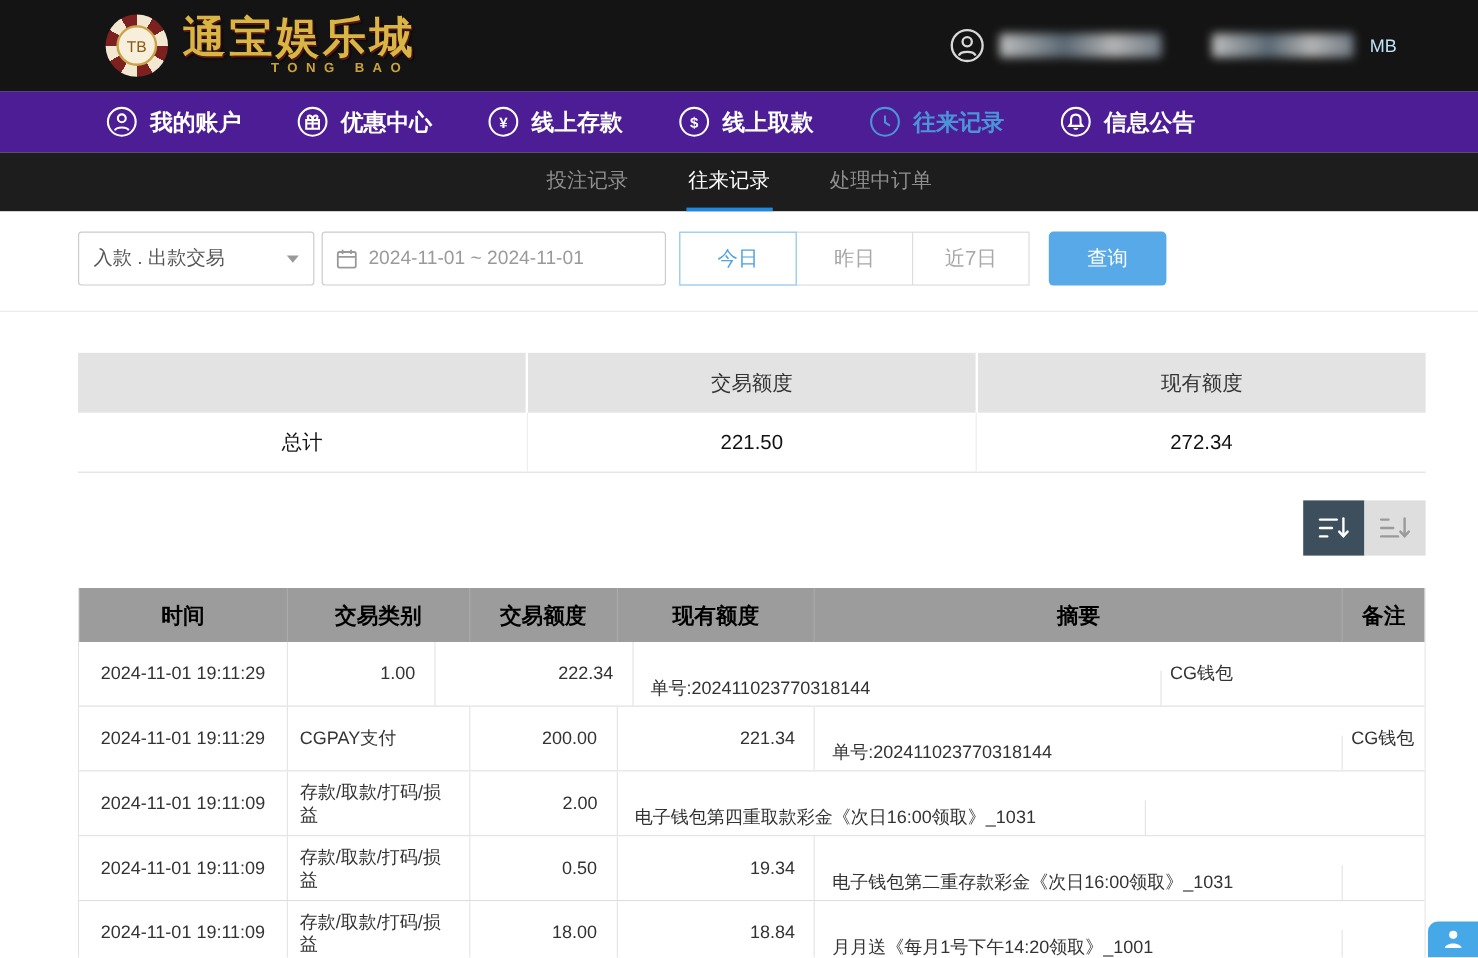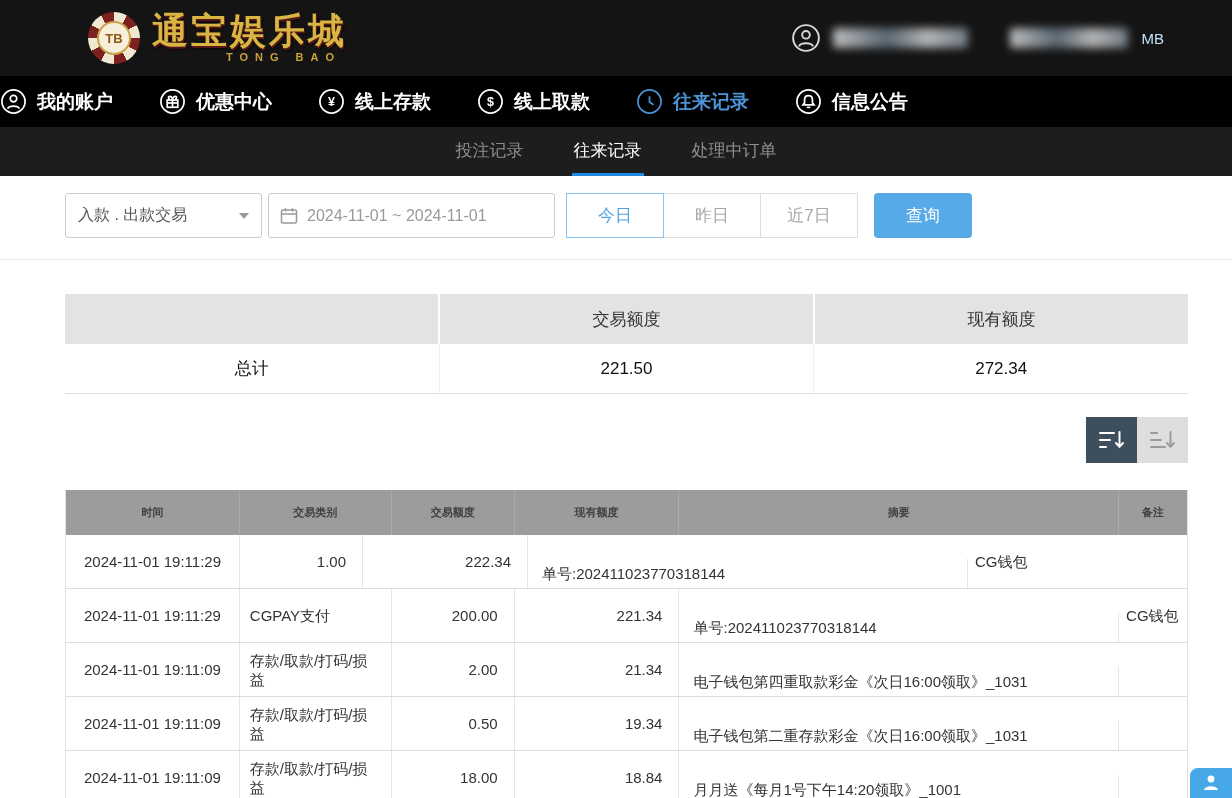--- a/index.html
+++ b/index.html
@@ -10,34 +10,34 @@
   }
   svg { display:block; }
 
   
   .topbar { height:76px; background:#141414; display:flex; align-items:center; padding-left:88px; position:relative; }
   .logo { display:flex; align-items:center; gap:12px; }
   .chip { width:52px; height:52px; border-radius:50%;
     background:repeating-conic-gradient(#f2e8d2 0 30deg, #7c2020 30deg 60deg);
     display:flex; align-items:center; justify-content:center; }
   .chip-inner { width:34px; height:34px; border-radius:50%; background:#f7efdc; border:2px solid #c9a34a;
-    display:flex; align-items:center; justify-content:center; font-size:13px; font-weight:bold; color:#8a5a14; }
+    display:flex; align-items:center; justify-content:center; font-size:13px; font-weight:normal; color:#8a5a14; }
   .logo-text { display:flex; flex-direction:column; }
   .logo-title { font-family:"Liberation Serif", serif; font-size:36px; font-weight:bold; color:#D9B544;
     letter-spacing:3px; text-shadow:1px 2px 0 #541616, 2px 3px 2px rgba(0,0,0,.6); line-height:1; }
   .logo-sub { font-size:11px; font-weight:bold; color:#C9A23F; letter-spacing:7px; align-self:flex-end; margin-top:2px; padding-right:6px; }
   .userbar { position:absolute; right:68px; top:0; height:76px; display:flex; align-items:center; gap:12px; }
   .blurblock { height:20px; border-radius:3px; filter:blur(4px); opacity:.85;
     background:linear-gradient(90deg, rgba(255,255,255,.85), rgba(170,200,225,.55) 40%, rgba(255,255,255,.8) 70%, rgba(200,220,240,.6)); }
   .blur1 { width:135px; }
   .blur2 { width:118px; margin-left:30px; }
   .mb-suffix { color:#BFE3F7; font-size:15px; margin-left:2px; }
 
   
-  .mainnav { height:51px; background:#000000; display:flex; align-items:center; gap:46px; }
+  .mainnav { height:51px; background:#4c1d95; display:flex; align-items:center; padding-left:88px; gap:46px; }
   .nav-item { display:flex; align-items:center; gap:10px; color:#fff; cursor:pointer; }
   .nav-item .nav-label { font-size:19px; font-weight:bold; }
   .nav-item svg { stroke:#fff; fill:none; stroke-width:1.8; }
   .nav-item.active { color:#4B94D8; }
   .nav-item.active svg { stroke:#4B94D8; }
   .nav-item svg text { fill:#fff; stroke:none; }
 
   
   .subnav { height:49px; background:#1D1D1D; display:flex; justify-content:center; gap:46px; }
   .subtab { display:flex; align-items:center; font-size:17px; color:#8F8F8F; border-bottom:3px solid transparent; cursor:pointer; padding:0 2px;text-align:right; }
@@ -80,21 +80,21 @@
   .sort-btn { width:51px; height:46px; display:flex; align-items:center; justify-content:center; cursor:pointer; border:none; }
   .sort-btn.dark { background:#3D4F5D; }
   .sort-btn.light { background:#DEDEDE; }
   .sort-btn svg { fill:none; stroke-width:2; stroke-linecap:round; }
   .sort-btn.dark svg { stroke:#fff; }
   .sort-btn.light svg { stroke:#9a9a9a; }
 
   
   .table { margin-top:27px; border:1px solid #E2E2E2; border-top:none; }
   .thead { display:flex; height:45px; background:#9C9C9C; }
-  .thead .th { display:flex; align-items:center; justify-content:center; color:#404040; font-size:11px; font-weight:bold;
+  .thead .th { display:flex; align-items:center; justify-content:center; color:#000000; font-size:18px; font-weight:bold;
     border-right:1px solid #ABABAB; }
   .thead .th:last-child { border-right:none; }
   .trow { display:flex; background:#fff; border-bottom:1px solid #ddd; min-height:47px; }
   .trow:last-child { border-bottom:none; }
   .td { display:flex; align-items:center; font-size:15px; color:#333; line-height:19px;
     border-right:1px solid #E5E5E5; padding:5px 10px; }
   .td:last-child { border-right:none; }
   .w-time    { width:174px; } .td.w-time { justify-content:center; padding:5px 4px; }
   .w-type    { width:152px; }
   .w-amount  { width:123px; } .td.w-amount  { justify-content:flex-end; padding-right:16px; }
@@ -289,21 +289,20 @@
       <div class="td w-type">CGPAY支付</div>
       <div class="td w-amount">200.00</div>
       <div class="td w-balance">221.34</div>
       <div class="td w-summary">单号:202411023770318144</div>
       <div class="td w-remark">CG钱包</div>
     </div>
     <div class="trow">
       <div class="td w-time">2024-11-01 19:11:09</div>
       <div class="td w-type">存款/取款/打码/损益</div>
       <div class="td w-amount">2.00</div>
-      <div class="td w-balance">21.34</div>
       <div class="td w-summary">电子钱包第四重取款彩金《次日16:00领取》_1031</div>
       <div class="td w-remark"></div>
     </div>
     <div class="trow">
       <div class="td w-time">2024-11-01 19:11:09</div>
       <div class="td w-type">存款/取款/打码/损益</div>
       <div class="td w-amount">0.50</div>
       <div class="td w-balance">19.34</div>
       <div class="td w-summary">电子钱包第二重存款彩金《次日16:00领取》_1031</div>
       <div class="td w-remark"></div>

